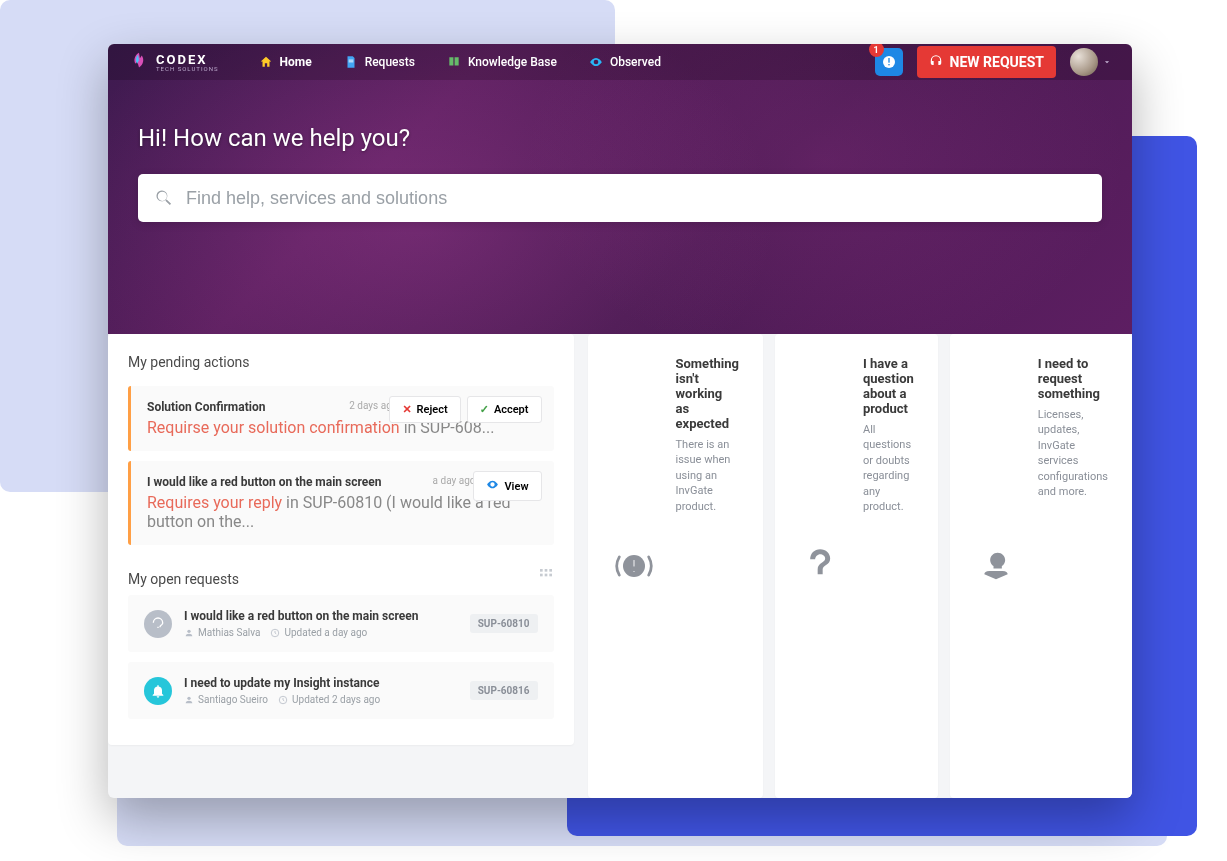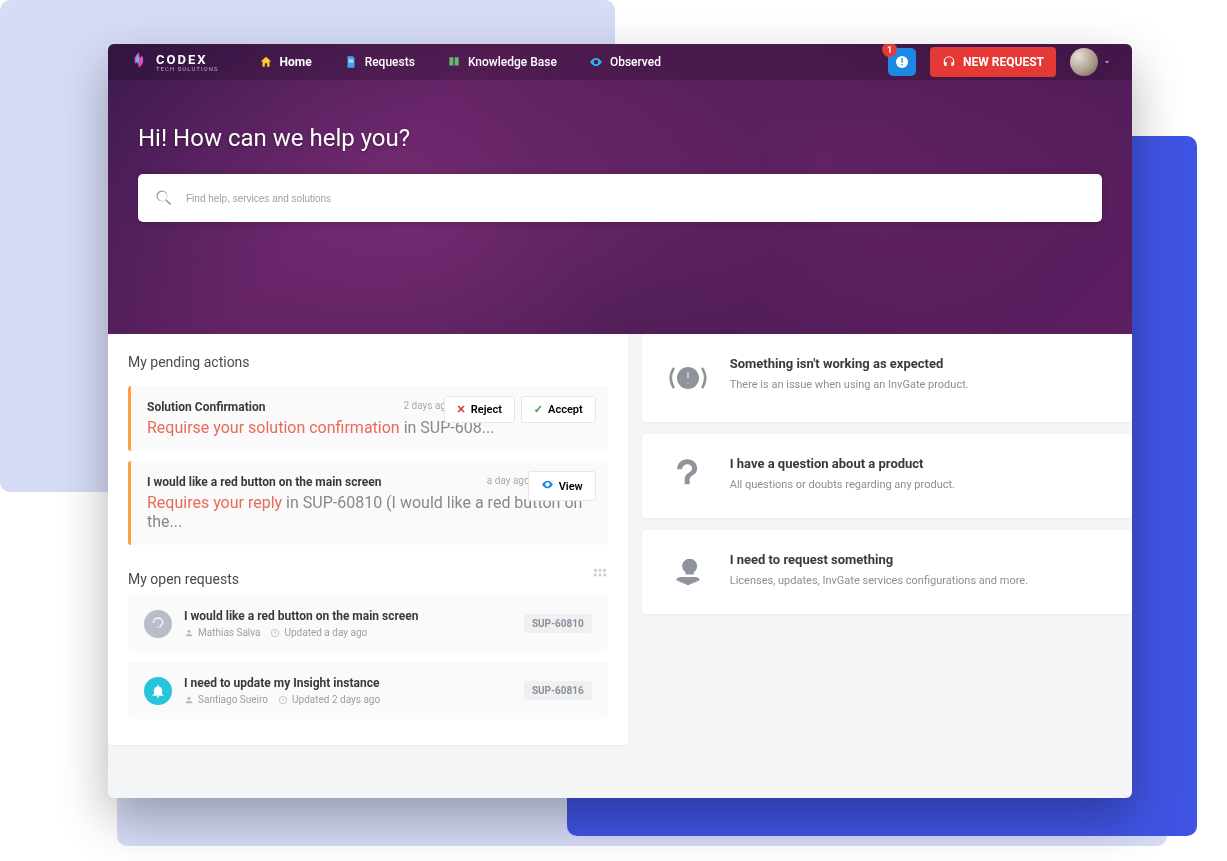--- a/index.html
+++ b/index.html
@@ -91,22 +91,22 @@
   .notif-badge {
     position:absolute; top:-6px; left:-6px;
     background:#e53935; color:#fff;
     width:15px; height:15px; border-radius:50%;
     font-size:9px; display:flex; align-items:center; justify-content:center;
     font-weight:700;
   }
   .new-req {
     background:#e53935; color:#fff;
     padding: 8px 12px; border-radius:4px;
-    font-size:12px; font-weight:700;
-    display:flex; align-items:flex-end; gap:7px;
+    font-size:14px; font-weight:700;
+    display:flex; align-items:flex-start; gap:7px;
     cursor:pointer; margin-right:14px;
   }
   .avatar-wrap { display:flex; align-items:center; gap:4px; cursor:pointer; }
   .avatar {
     width:28px; height:28px; border-radius:50%;
     background: radial-gradient(circle at 30% 30%, #e8e0d8, #a89888 60%, #6a5a4a);
   }
   .hero-content {
     position:relative;
     padding: 44px 30px 0;
@@ -117,32 +117,32 @@
     margin-bottom: 22px;
   }
   .search-box {
     background:#fff; border-radius:5px;
     display:flex; align-items:center;
     height:48px; padding:0 16px;
     box-shadow: 0 2px 8px rgba(0,0,0,0.15);
   }
   .search-box input {
     flex:1; border:none; outline:none;
-    font-size:10px; color:#333;
+    font-size:18px; color:#333;
     margin-left:12px;
   }
   .search-box input::placeholder { color:#9aa0a6; }
   .main {
     flex:1;
     display:flex;
     gap:14px;
     overflow:hidden;
   }
   .col-left { flex:1.06; }
-  .col-right { flex:1; display:flex; flex-direction:column; gap:12px; }
+  .col-right { flex:1; display:flex; flex-direction:row; gap:12px; }
   .panel {
     background:#fff; border-radius:4px;
     padding: 20px 20px 16px;
     box-shadow: 0 1px 2px rgba(0,0,0,0.04);
   }
   .section-title {
     font-size:14px; color:#4a4a4a; font-weight:400;
     margin-bottom:16px;
   }
   .section-head { display:flex; align-items:flex-end; justify-content:space-between; margin-bottom:8px; }

